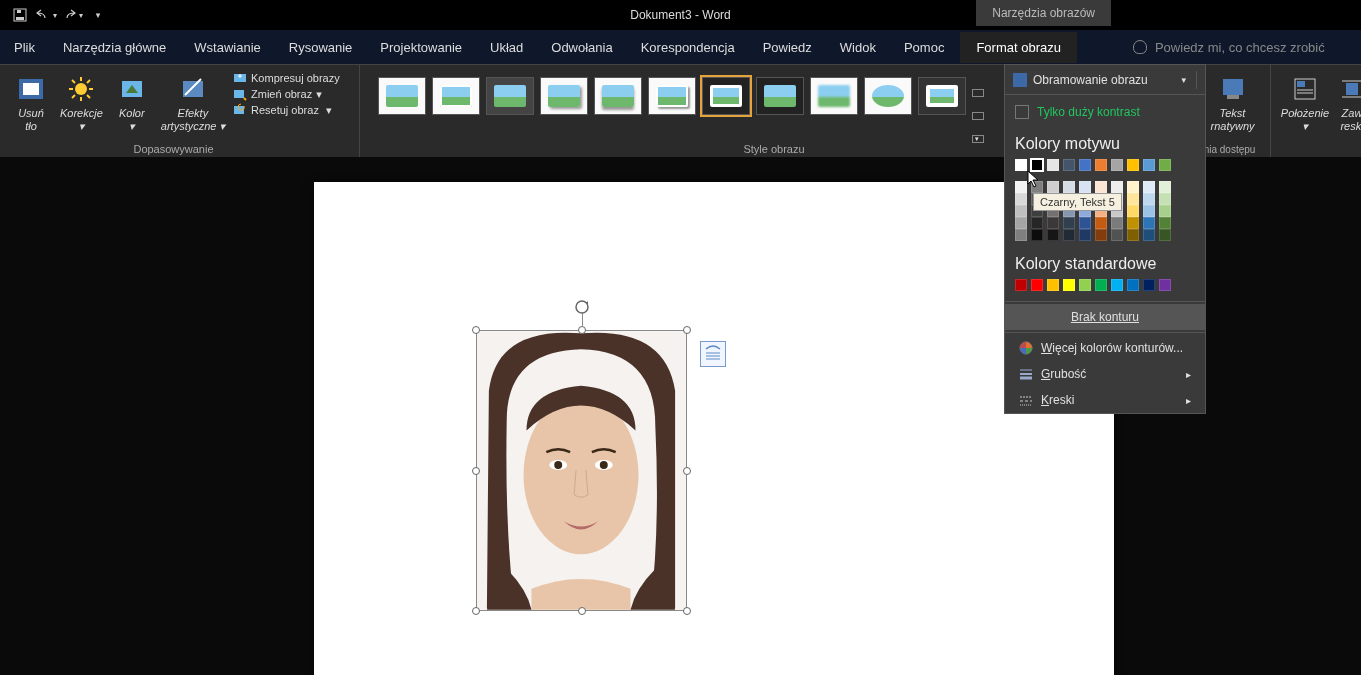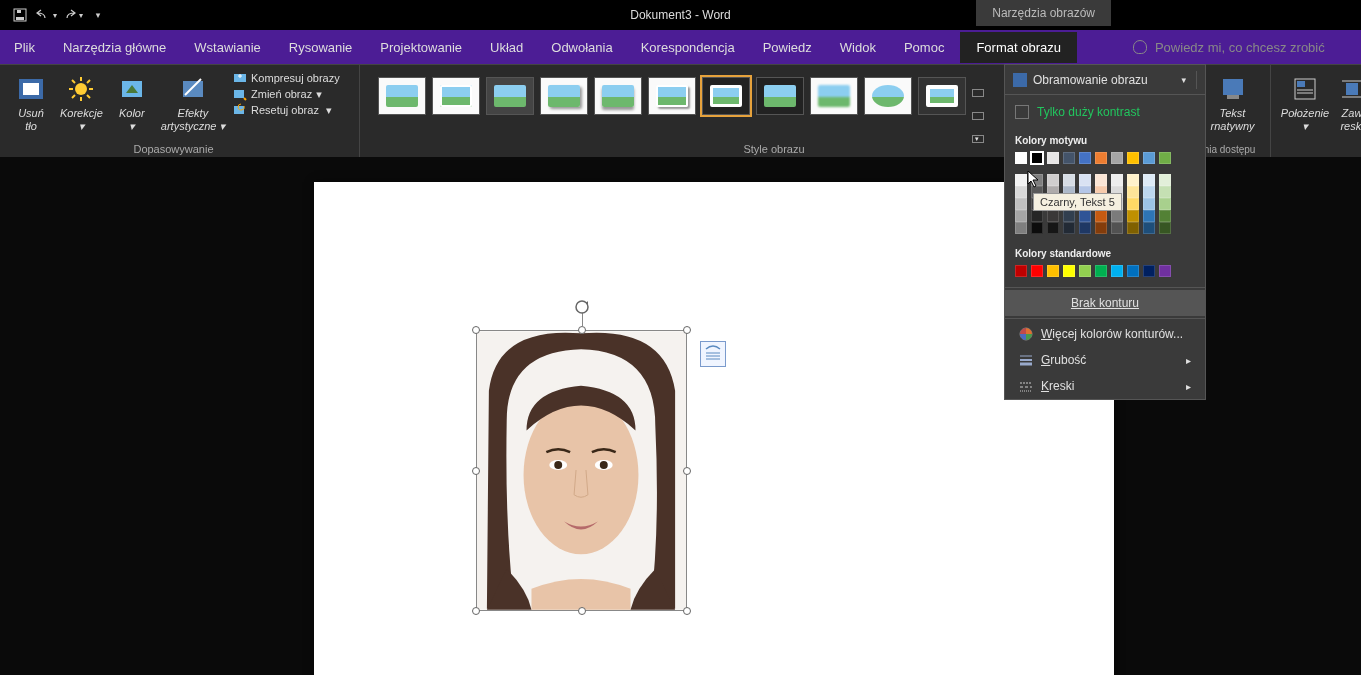--- a/index.html
+++ b/index.html
@@ -4,21 +4,21 @@
 <style>
 * { margin: 0; padding: 0; box-sizing: border-box; font-family: "Segoe UI", Arial, sans-serif; }
 body { background: #0a0a0a; width: 1361px; height: 675px; overflow: hidden; color: #e0e0e0; font-size: 12px; position: relative; }
 
 .titlebar { height: 30px; background: #000; display: flex; align-items: center; position: relative; }
 .qat { display: flex; align-items: center; margin-left: 8px; gap: 2px; }
 .qat-btn { width: 24px; height: 24px; display: flex; align-items: center; justify-content: center; color: #ccc; }
 .title { position: absolute; left: 50%; transform: translateX(-50%); font-size: 12px; color: #ddd; }
 .context-tab { position: absolute; right: 250px; top: 0; background: #3a3a3a; padding: 6px 16px; font-size: 12px; color: #bbb; }
 
-.tabs-row { height: 34px; background: #4c1d95; display: flex; align-items: center; padding-left: 14px; gap: 28px; }
+.tabs-row { height: 34px; background: #0f172a; display: flex; align-items: center; padding-left: 14px; gap: 28px; }
 .tab { font-size: 13px; color: #ddd; cursor: pointer; }
 .tab.active { color: #fff; background: #222; padding: 8px 16px; margin: 0 -12px; }
 .tell-me { display: flex; align-items: center; gap: 8px; margin-left: 40px; color: #888; font-size: 13px; }
 .bulb { width: 14px; height: 14px; border: 1px solid #888; border-radius: 50% 50% 40% 40%; position: relative; }
 
 .ribbon { height: 93px; background: #2a2a2a; display: flex; border-top: 1px solid #444; }
 .rgroup { padding: 4px 10px 2px; border-right: 1px solid #444; display: flex; flex-direction: column; position: relative; }
 .rgroup-label { text-align: center; font-size: 11px; color: #aaa; position: absolute; bottom: 2px; left: 0; right: 12px; }
 .rbtns { display: flex; gap: 8px; }
 .rbtn { display: flex; flex-direction: column; align-items: center; justify-content: flex-start; gap: 2px; min-width: 42px; padding-top: 4px; }
@@ -50,21 +50,21 @@
 .rot-handle { position: absolute; top: -32px; left: 50%; margin-left: -8px; width: 16px; height: 16px; }
 .rot-line { position: absolute; top: -18px; left: 50%; width: 1px; height: 14px; background: #888; }
 .layout-btn { position: absolute; right: -40px; top: 10px; width: 26px; height: 26px; border: 1px solid #7a9acc; background: #f0f5ff; display: flex; align-items: center; justify-content: center; }
 
 .dropdown { position: absolute; top: 64px; left: 1004px; width: 202px; background: #3a3a3a; border: 1px solid #555; z-index: 100; }
 .dd-top { height: 30px; border-bottom: 1px solid #555; display: flex; align-items: center; padding: 0 8px; gap: 6px; }
 .dd-top-icon { width: 14px; height: 14px; background: #3c6aa8; }
 .dd-top-lbl { flex: 1; font-size: 12px; }
 .dd-chk { padding: 10px 10px; display: flex; align-items: center; gap: 8px; color: #22c55e; }
 .dd-chk-box { width: 14px; height: 14px; border: 1px solid #777; }
-.dd-section-title { padding: 6px 10px 4px; font-size: 10px; font-weight: 700; color: #eee; }
+.dd-section-title { padding: 6px 10px 4px; font-size: 16px; font-weight: 400; color: #eee; }
 .swatch-row { display: flex; gap: 4px; padding: 2px 10px; }
 .swatch { width: 12px; height: 12px; border: 1px solid rgba(255,255,255,0.15); }
 .swatch.hover { outline: 2px solid #fff; outline-offset: -1px; }
 .tooltip { position: absolute; background: #f5f0e0; color: #333; border: 1px solid #999; padding: 2px 6px; font-size: 11px; white-space: nowrap; z-index: 200; }
 .dd-item { padding: 6px 14px; font-size: 12px; display: flex; align-items: center; gap: 8px; }
 .dd-item.hover { background: #555; }
 .dd-item .sub-icon { width: 14px; height: 14px; display: inline-block; }
 .dd-item .arrow { margin-left: auto; font-size: 10px; }
 .dd-divider { height: 1px; background: #555; margin: 2px 0; }
 .shade-block { display: flex; gap: 4px; padding: 2px 10px 8px; }

